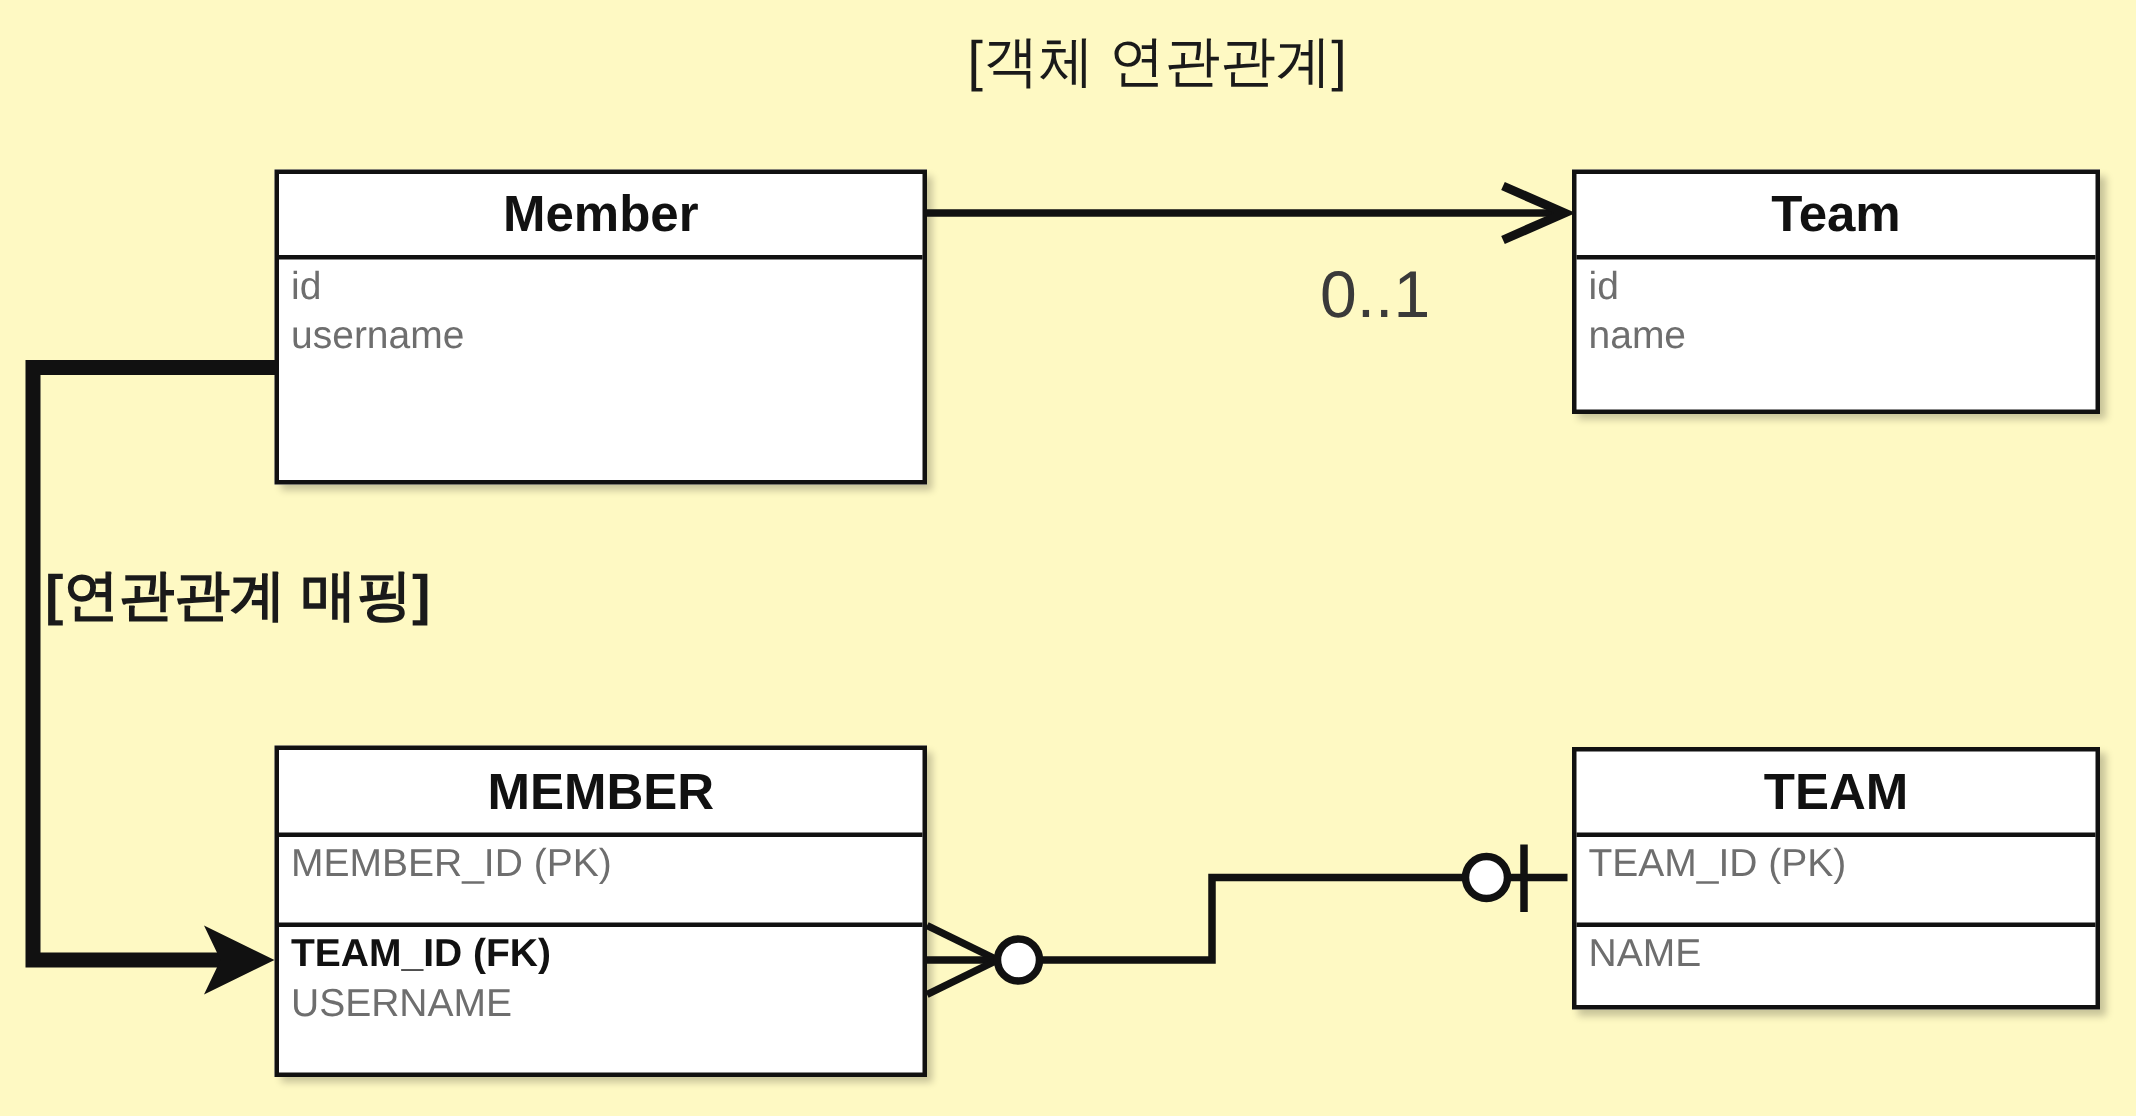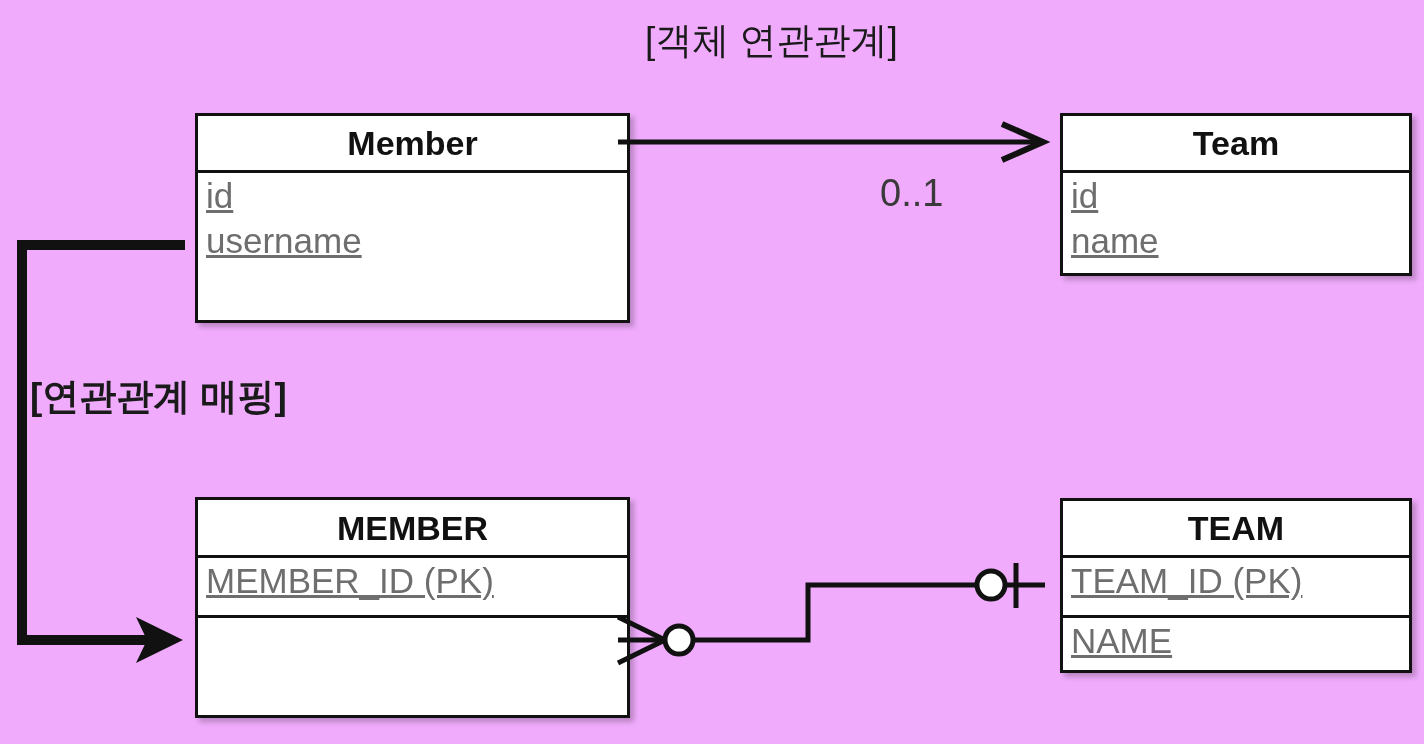--- a/index.html
+++ b/index.html
@@ -7,42 +7,41 @@
     padding: 0;
     background: #ffffff;
   }
   body {
     font-family: "Liberation Sans", "DejaVu Sans", sans-serif;
   }
   #canvas {
     position: relative;
     width: 1424px;
     height: 744px;
-    background: #f0abfc;
+    background: #fef9c3;
     overflow: hidden;
   }
 
   
   .caption {
     position: absolute;
     font-size: 37px;
     color: #1a1a1a;
     white-space: nowrap;
     letter-spacing: 0px;
   }
   .caption.bold { font-weight: bold; }
 
   
   .umlbox {
     position: absolute;
     background: #ffffff;
     border: 3px solid #111111;
     box-sizing: border-box;
     box-shadow: 4px 4px 5px rgba(0,0,0,0.22);
-    margin-left: 12px;
   }
   .box-title {
     text-align: center;
     font-weight: bold;
     font-size: 34px;
     color: #111111;
     line-height: 1;
     border-bottom: 3px solid #111111;
     box-sizing: border-box;
     display: flex;
@@ -50,35 +49,34 @@
     justify-content: center;
   }
   .compartment {
     box-sizing: border-box;
     padding: 1px 0 2px 8px;
   }
   .compartment.divided {
     border-bottom: 3px solid #111111;
   }
   .field {
-    font-size: 35px;
+    font-size: 26px;
     line-height: 1.28;
     color: #6e6e6e;
     white-space: nowrap;
-    text-decoration: underline;
   }
   .field.bold {
     font-weight: bold;
     color: #111111;
   }
 
   
   .mult {
     position: absolute;
-    font-size: 38px;
+    font-size: 44px;
     color: #3a3a3a;
     white-space: nowrap;
   }
 
   
   #wires {
     position: absolute;
     left: 0;
     top: 0;
     width: 1424px;
@@ -112,20 +110,24 @@
     </div>
   </div>
 
   <div class="mult" style="left:880px; top:172px;">0..1</div>
 
   <div class="umlbox" id="member-table" style="left:183px; top:497px; width:435px; height:221px;">
     <div class="box-title" style="height:58px;">MEMBER</div>
     <div class="compartment divided" style="height:60px;">
       <div class="field">MEMBER_ID (PK)</div>
     </div>
+    <div class="compartment" style="height:97px;">
+      <div class="field bold">TEAM_ID (FK)</div>
+      <div class="field">USERNAME</div>
+    </div>
   </div>
 
   <div class="umlbox" id="team-table" style="left:1048px; top:498px; width:352px; height:175px;">
     <div class="box-title" style="height:57px;">TEAM</div>
     <div class="compartment divided" style="height:60px;">
       <div class="field">TEAM_ID (PK)</div>
     </div>
     <div class="compartment" style="height:55px;">
       <div class="field">NAME</div>
     </div>

